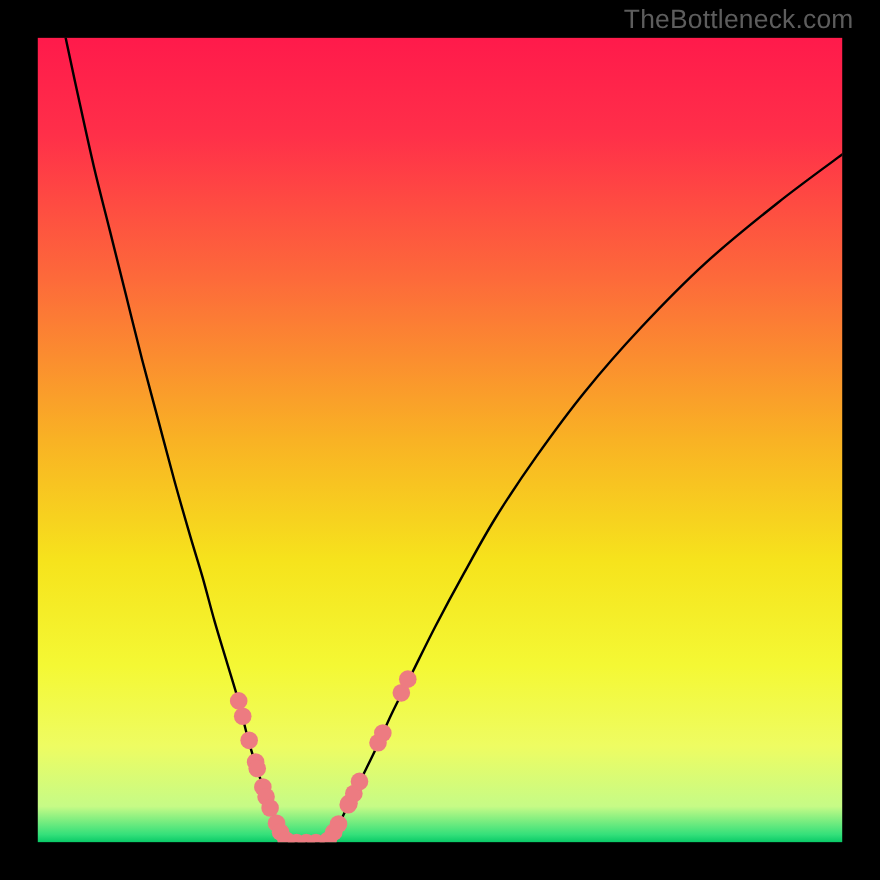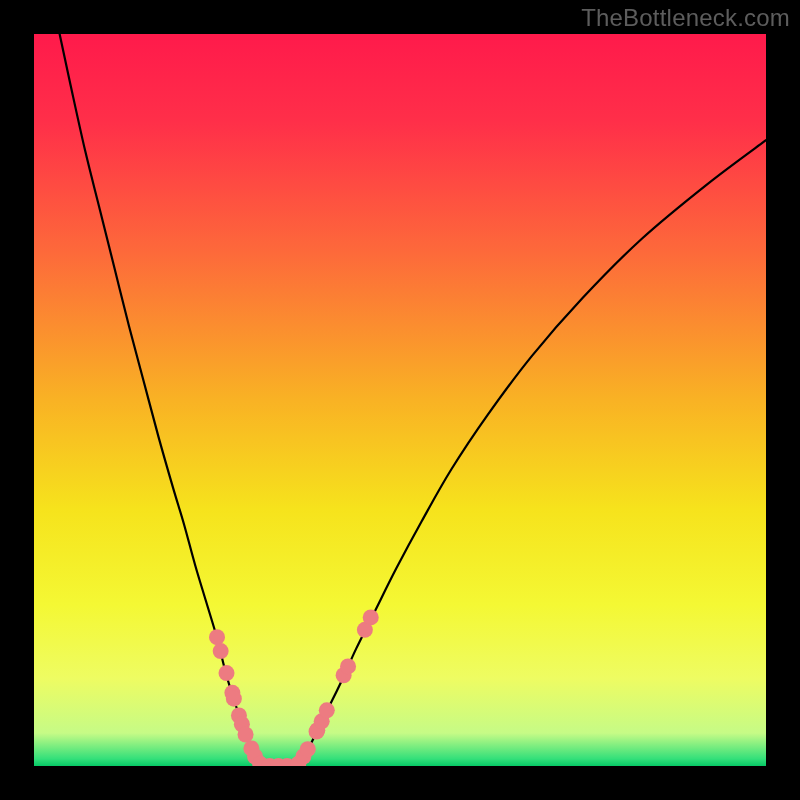--- a/index.html
+++ b/index.html
@@ -36,21 +36,21 @@
     width: 100%;
     height: 100%;
   }
   .curve-layer, .marker-layer {
     position: absolute;
     inset: 0;
   }
   .watermark {
     position: absolute;
     top: 4px;
-    right: 10px;
+    right: 24px;
     color: #5d5d5d;
     font-size: 24px;
     font-weight: 500;
     letter-spacing: 0.2px;
     user-select: none;
   }
 </style>
 </head>
 <body>
 

